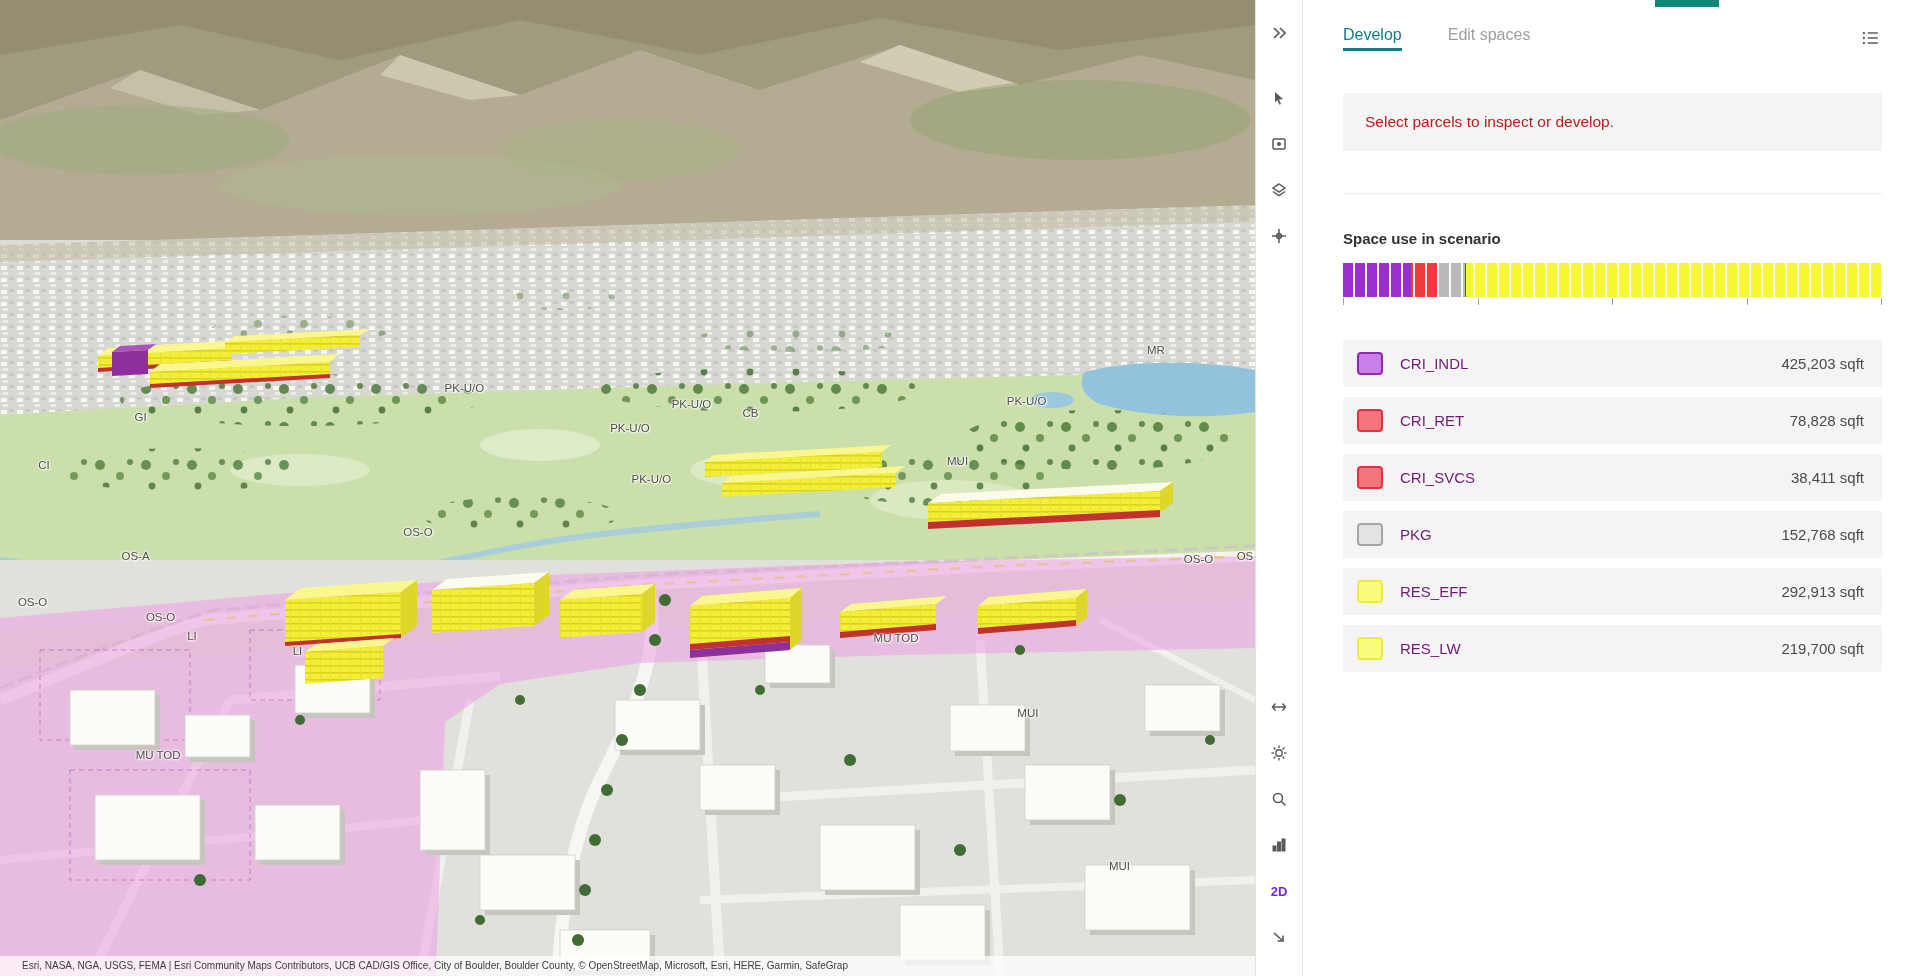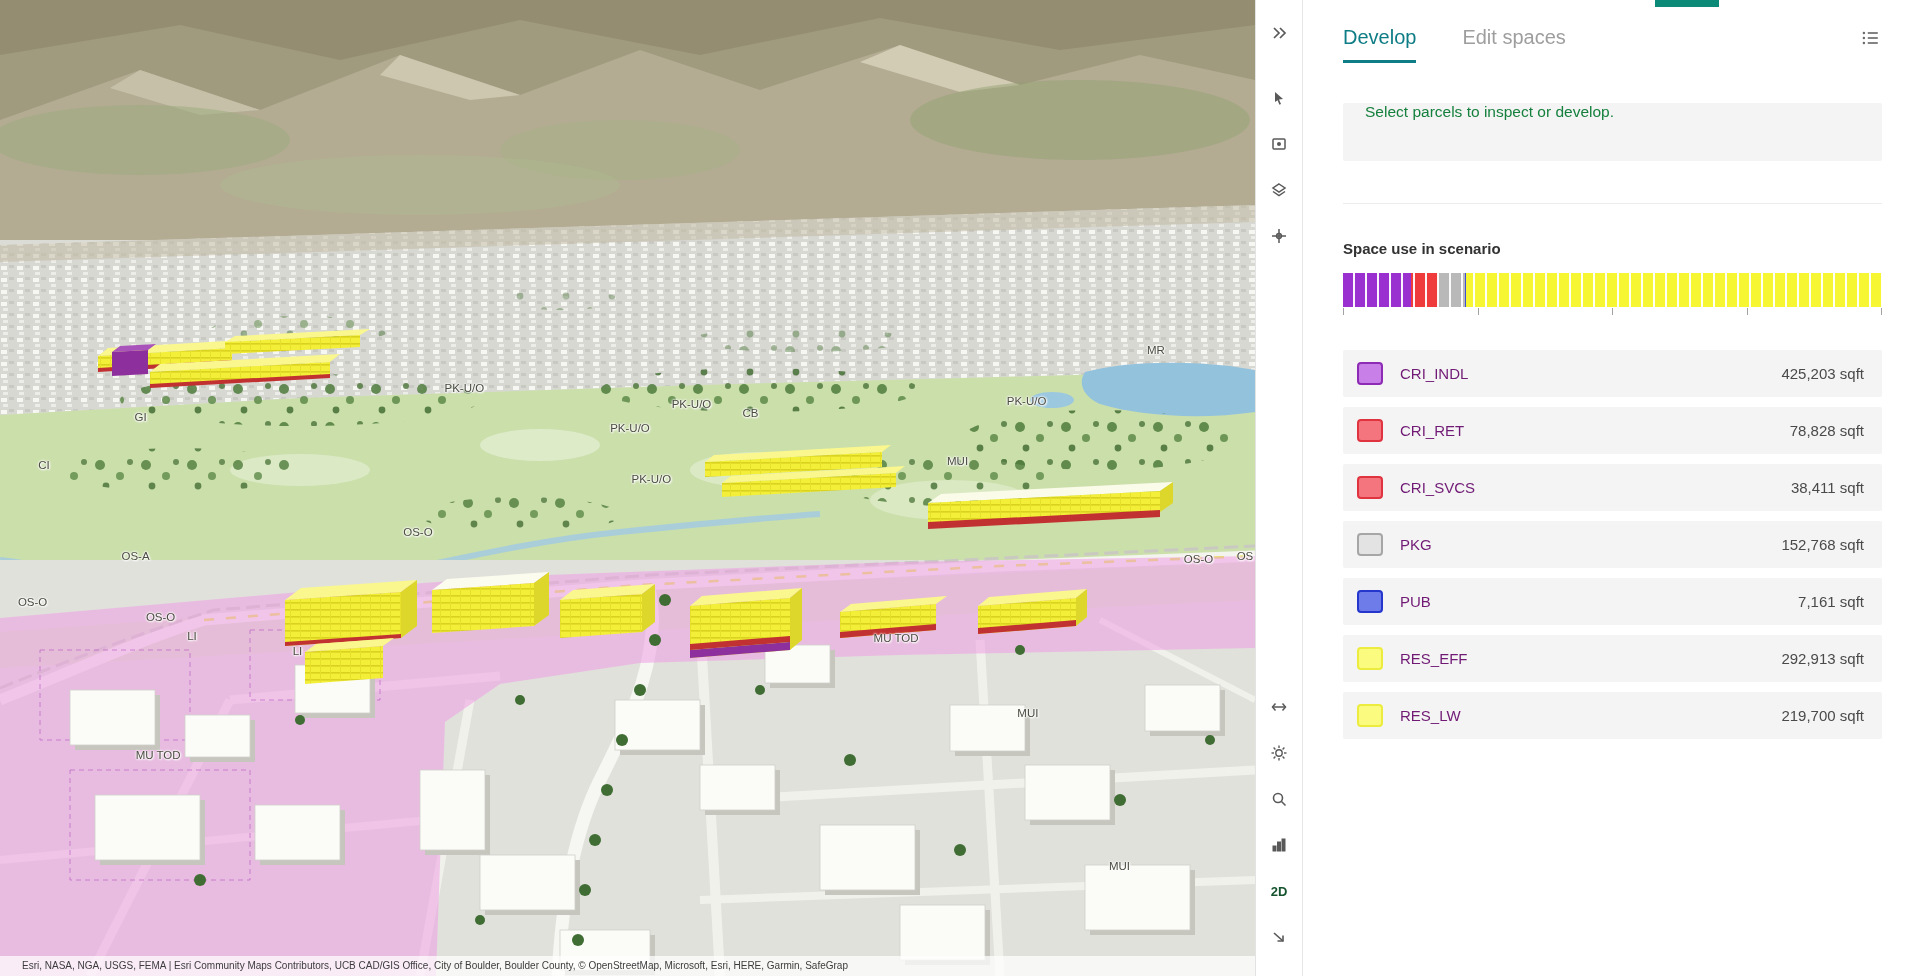--- a/index.html
+++ b/index.html
@@ -39,45 +39,45 @@
     padding:10px 0 16px;
   }
   .tool-btn {
     width:40px; height:40px; margin:3px 0; border:none; background:transparent;
     display:flex; align-items:center; justify-content:center;
     color:#595959; cursor:pointer; border-radius:3px;
   }
   .tool-btn svg { stroke:#595959; }
   .tool-btn.first { margin-bottom:22px; }
   .toolbar .spacer { flex:1; }
-  .twod { font-size:13px; font-weight:bold; color:#14532d; }
+  .twod { font-size:13px; font-weight:bold; color:#6d28d9; }
 
   
   .panel {
     position:relative; flex:1; background:#fff;
     padding:0 38px 0 40px; overflow:hidden;
   }
   .accent-bar {
     position:absolute; top:0; left:352px; width:64px; height:7px;
     background:#0c8a78;
   }
   .tabs { display:flex; align-items:flex-start; padding-top:26px; }
   .tab {
-    font-size:20px; color:#9e9e9e; margin-right:46px;
-    padding-bottom:11px; border-bottom:3px solid transparent; cursor:pointer;
+    font-size:16px; color:#9e9e9e; margin-right:46px;
+    padding-bottom:4px; border-bottom:3px solid transparent; cursor:pointer;
   }
   .tab.active { color:var(--accent); border-bottom-color:var(--accent); }
   .toc-btn {
     margin-left:auto; border:none; background:transparent; cursor:pointer;
     padding:2px; color:#6a6a6a;
   }
   .select-box {
     margin-top:40px; height:58px; background:#f4f4f4; border-radius:2px;
-    display:flex; align-items:flex-start; padding:0 22px;
-    font-size:15.5px; color:#15803d;
+    display:flex; align-items:center; padding:0 22px;
+    font-size:15.5px; color:#b91c1c;
   }
   .divider { margin-top:42px; border-top:1px solid #ececec; }
   .space-title { margin-top:36px; font-size:15px; font-weight:bold; color:#323232; }
   .space-bar {
     position:relative; margin-top:16px; height:34px; display:flex;
     overflow:hidden;
   }
   .space-bar::after {
     content:""; position:absolute; inset:0;
     background:repeating-linear-gradient(90deg, transparent 0 10px, rgba(255,255,255,.95) 10px 12px);
@@ -479,25 +479,20 @@
           <span class="swatch" style="background: rgb(244, 117, 126); border-color: rgb(224, 51, 64);"></span>
           <span class="row-label">CRI_SVCS</span>
           <span class="row-value">38,411 sqft</span>
         </div>
         <div class="space-row">
           <span class="swatch" style="background: rgb(227, 227, 227); border-color: rgb(166, 166, 166);"></span>
           <span class="row-label">PKG</span>
           <span class="row-value">152,768 sqft</span>
         </div>
         <div class="space-row">
-          <span class="swatch" style="background: rgb(110, 124, 233); border-color: rgb(37, 54, 204);"></span>
-          <span class="row-label">PUB</span>
-          <span class="row-value">7,161 sqft</span>
-        </div>
-        <div class="space-row">
           <span class="swatch" style="background: rgb(251, 251, 128); border-color: rgb(236, 236, 62);"></span>
           <span class="row-label">RES_EFF</span>
           <span class="row-value">292,913 sqft</span>
         </div>
         <div class="space-row">
           <span class="swatch" style="background: rgb(251, 251, 128); border-color: rgb(236, 236, 62);"></span>
           <span class="row-label">RES_LW</span>
           <span class="row-value">219,700 sqft</span>
         </div>
       </div>

